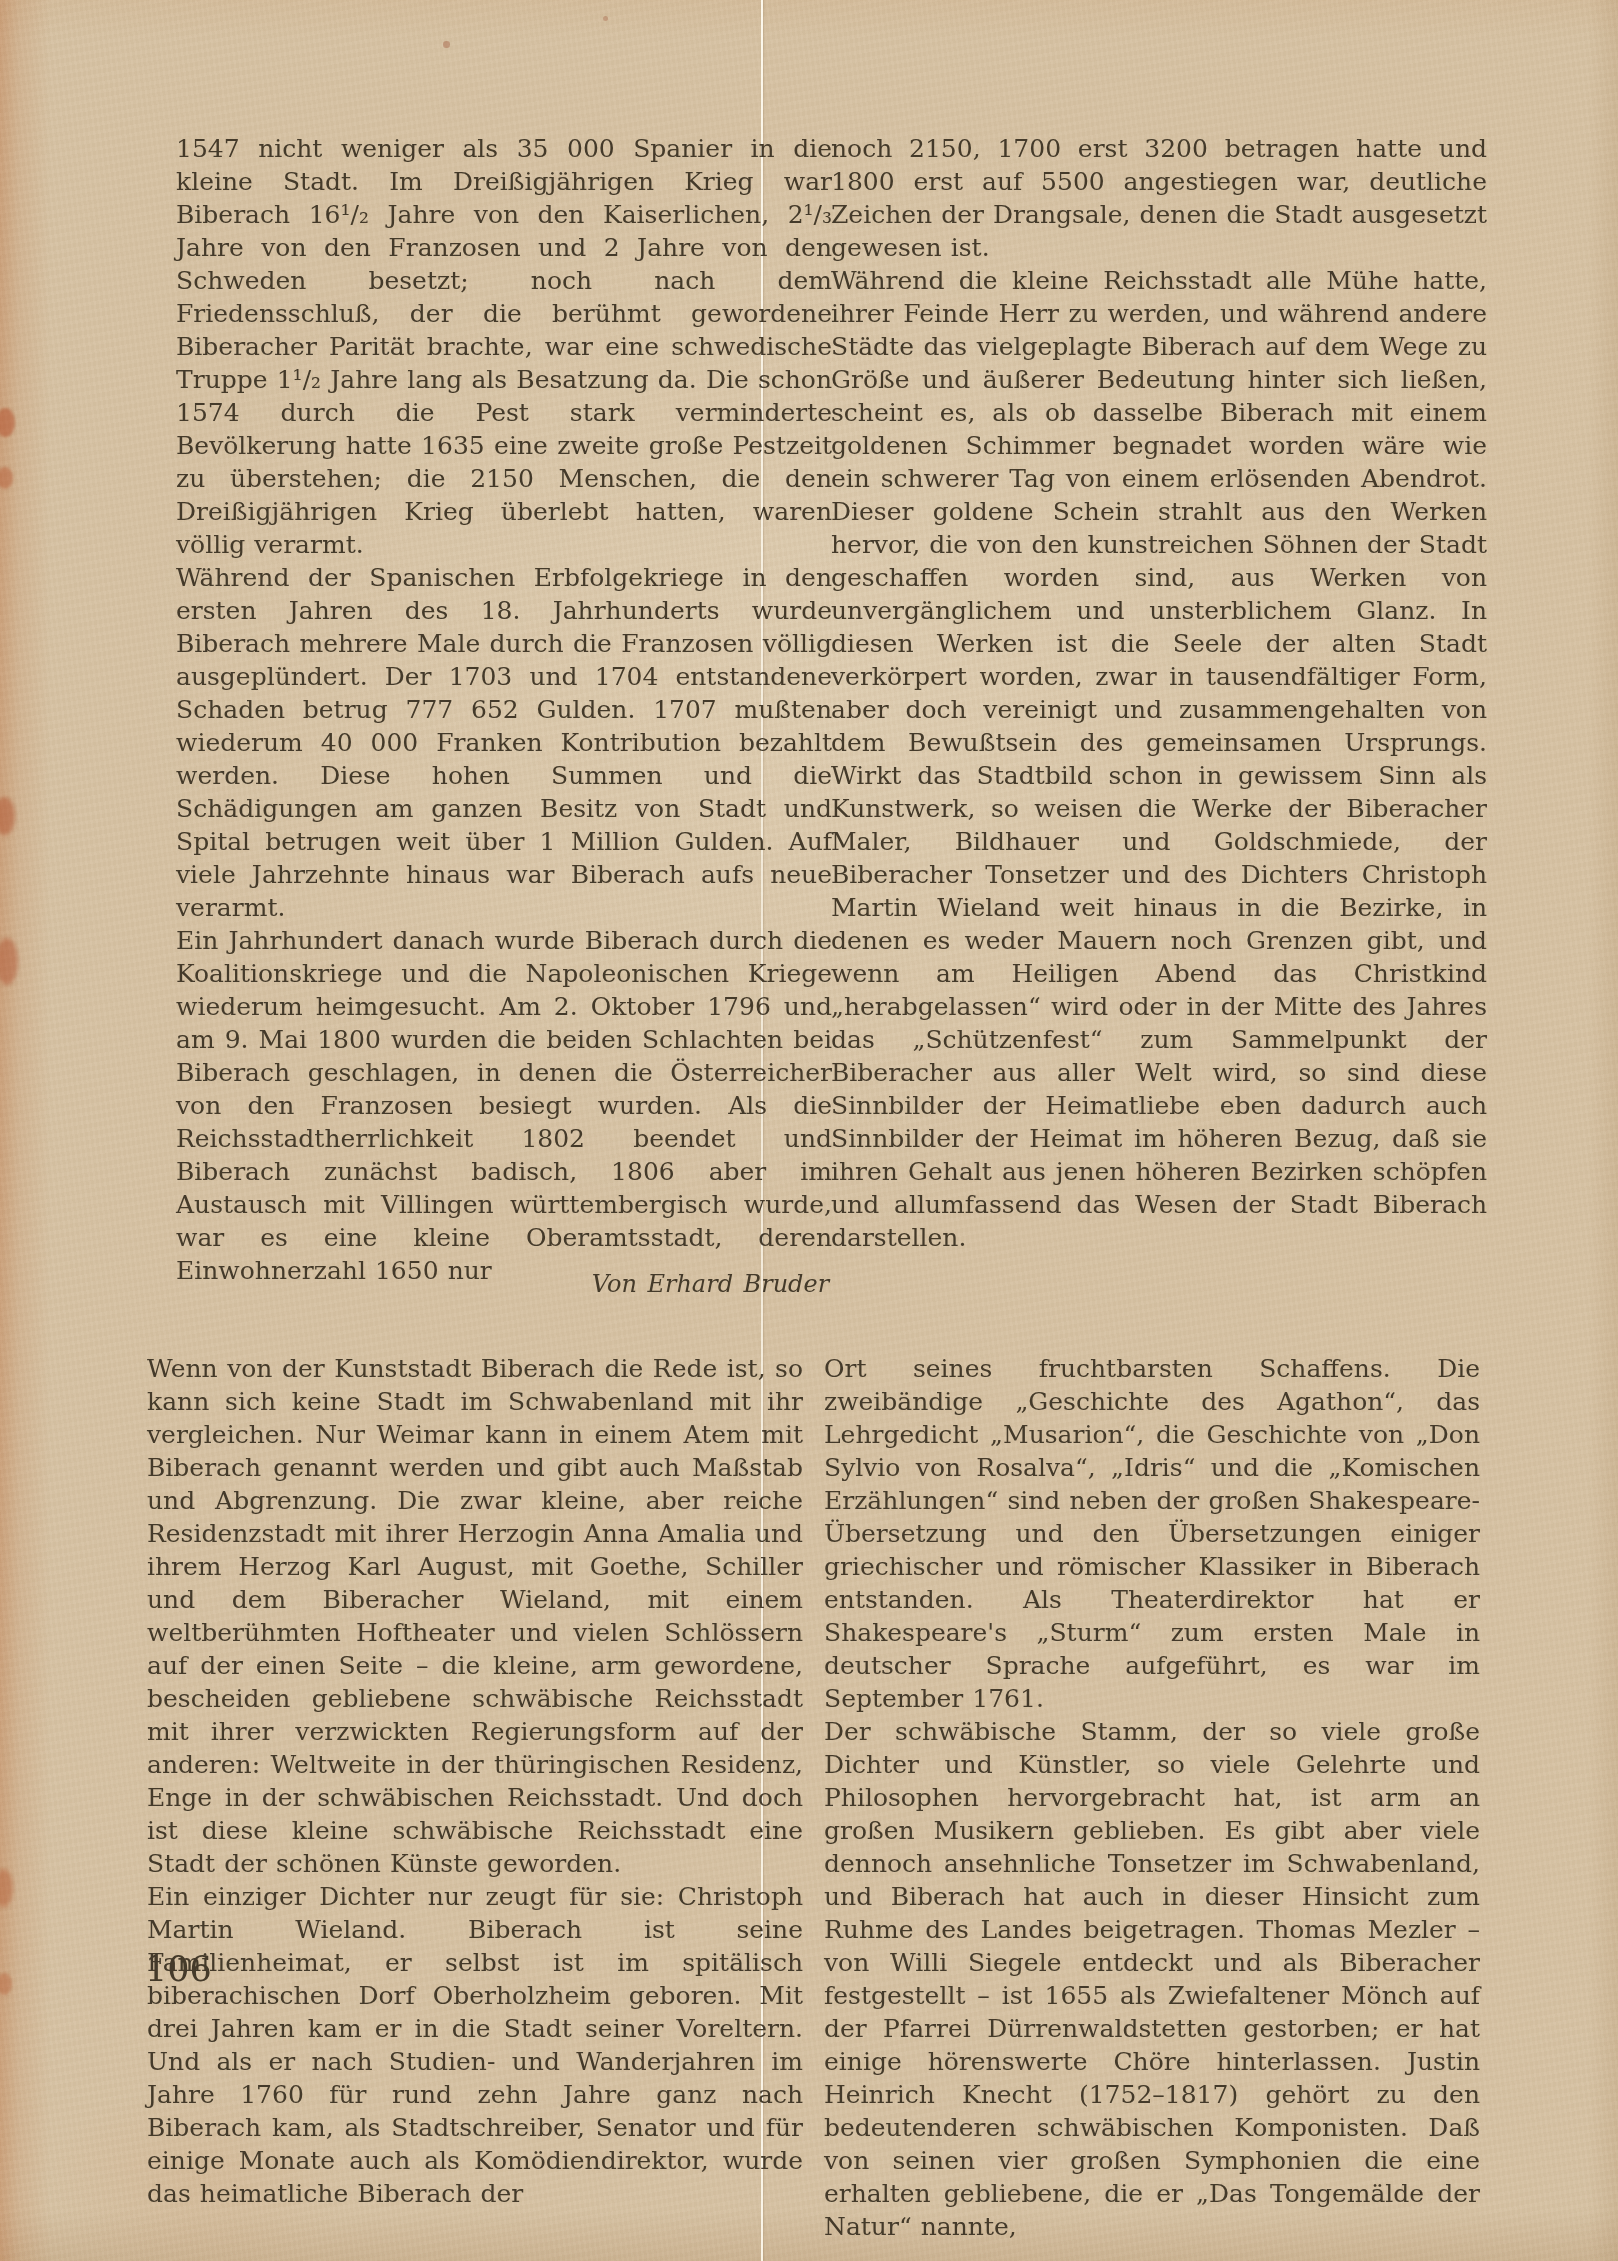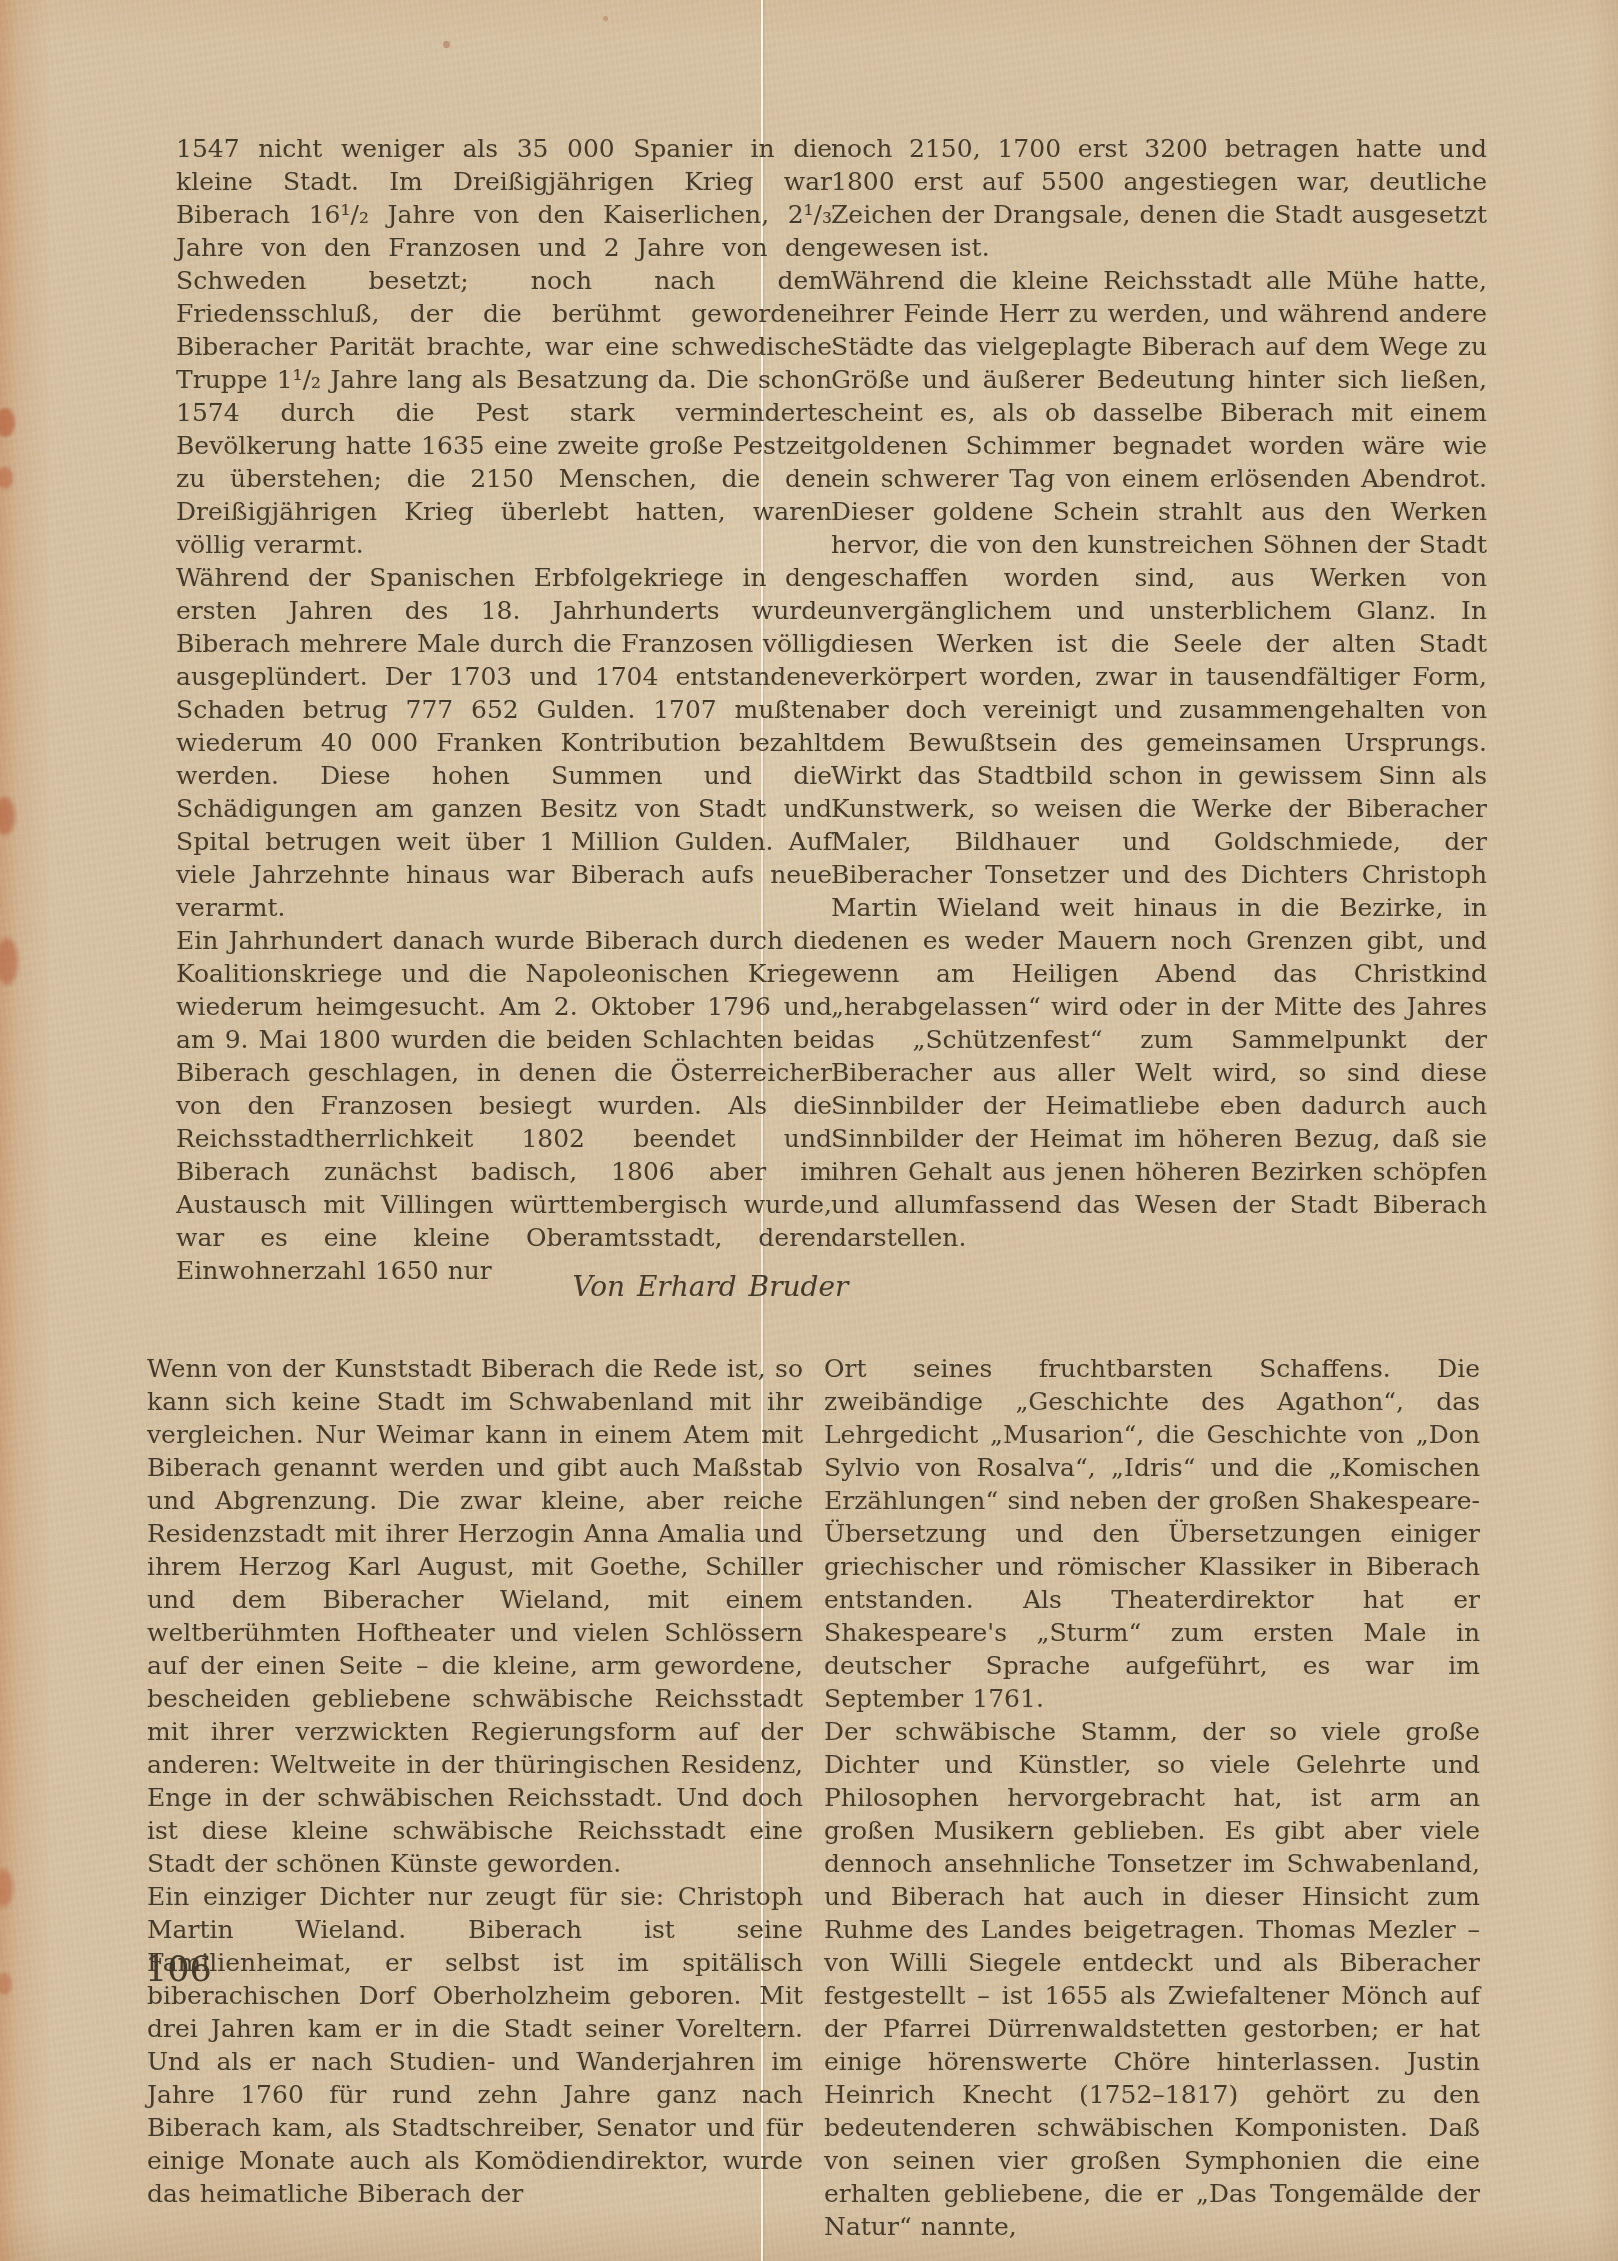--- a/index.html
+++ b/index.html
@@ -61,21 +61,21 @@
 
   .article-title {
     position:absolute; left:0; top:1170px; width:1619px;
     margin:0; text-align:center;
     font-size:35px; font-weight:normal; letter-spacing:0.7px; word-spacing:11.7px;
     color:#3f3526;
   }
   .byline {
     position:absolute; left:0; top:1270px; width:1421px;
     text-align:center; font-style:italic;
-    font-size:28px; color:#443a2a; word-spacing:2.9px;
+    font-size:24px; color:#443a2a; word-spacing:2.9px;
   }
   .page-number {
     position:absolute; left:145px; top:1949px;
     font-size:35px; color:#443a2a;
   }
 </style>
 </head>
 <body>
 
 <div class="page">

